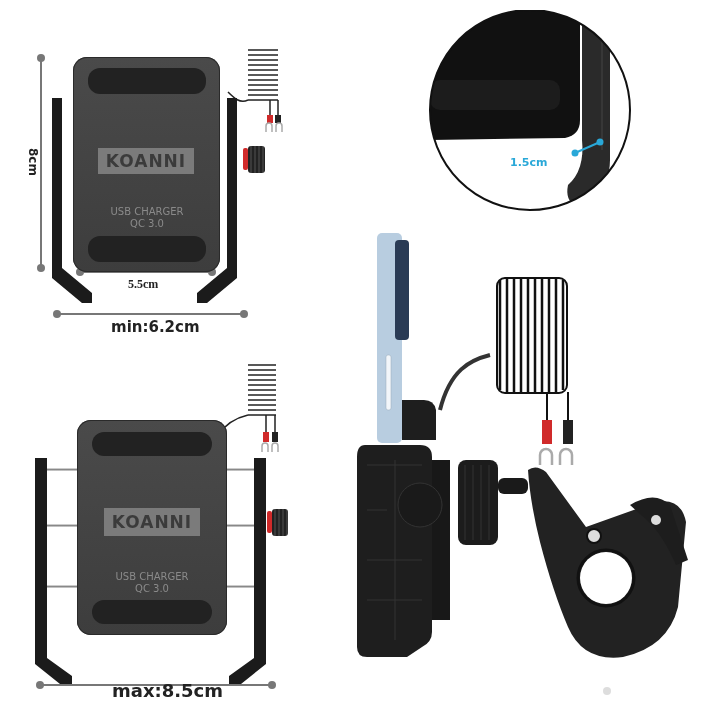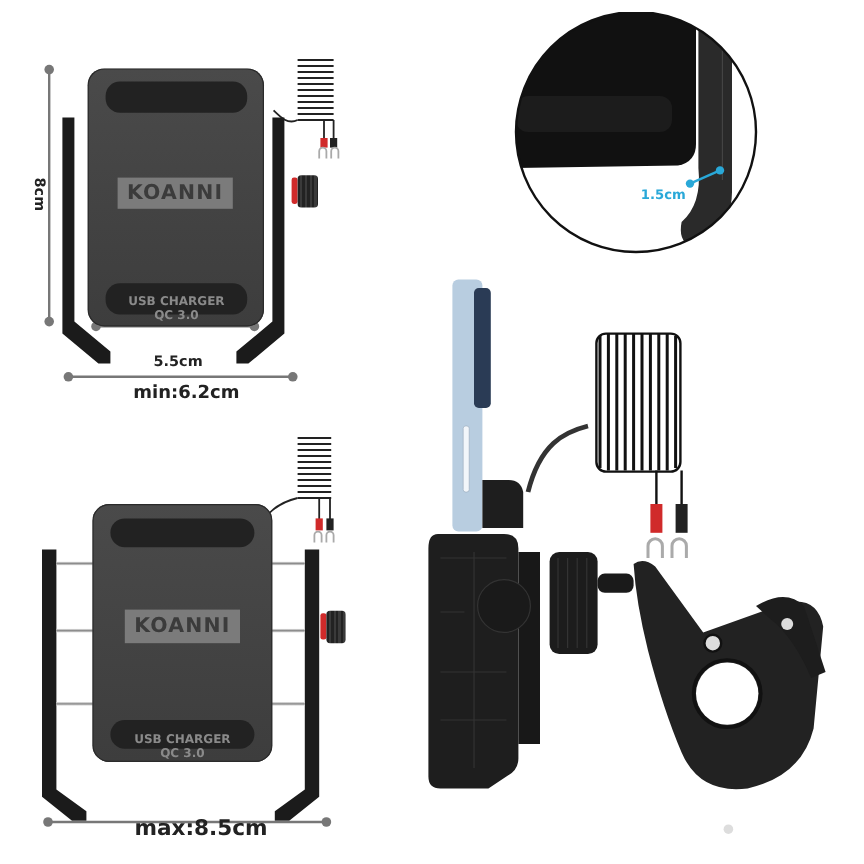--- a/index.html
+++ b/index.html
@@ -4,21 +4,21 @@
 <style>
   html, body { margin:0; padding:0; background:#ffffff; }
   body { width:720px; height:720px; position:relative; overflow:hidden; font-family:"DejaVu Sans", sans-serif; }
   .abs { position:absolute; }
   .dim-label { position:absolute; font-weight:bold; color:#222; font-size:12px; font-family:"DejaVu Sans", sans-serif; }
   .dim-label.blue { color:#29a8d8; font-size:11px; }
   .panel { position:absolute; }
   .holder-body { position:absolute; background:linear-gradient(180deg,#4a4a4a,#3d3d3d); border-radius:14px; box-shadow: inset 0 0 0 1px #2a2a2a; }
   .pad { position:absolute; background:#222; border-radius:12px; }
   .logo-box { position:absolute; background:#7b7b7b; border-radius:0; color:#3b3b3b; font-weight:bold; text-align:center; letter-spacing:1px; font-family:"DejaVu Sans", sans-serif; }
-  .usb-text { position:absolute; color:#8a8a8a; font-weight:bold; text-align:center; font-size:10px; line-height:12px; font-family:"DejaVu Sans", sans-serif;margin-top:40px; }
+  .usb-text { position:absolute; color:#8a8a8a; font-weight:normal; text-align:center; font-size:10px; line-height:12px; font-family:"DejaVu Sans", sans-serif; }
   .rod { position:absolute; background:linear-gradient(180deg,#eee,#888,#ddd); height:3px; }
   .knob { position:absolute; background:repeating-linear-gradient(90deg,#222 0 2px,#3a3a3a 2px 4px); border-radius:3px; }
   .knob-ring { position:absolute; background:#d02a2a; border-radius:2px; }
 </style>
 </head>
 <body>
 
 <div class="panel" style="left:0;top:0;width:300px;height:340px;">
   <svg class="abs" style="left:0;top:0" width="300" height="340">
     <line x1="41" y1="58" x2="41" y2="268" stroke="#777" stroke-width="2"></line>
@@ -47,21 +47,21 @@
   <div class="pad" style="left:88px;top:68px;width:118px;height:26px;"></div>
   <div class="pad" style="left:88px;top:236px;width:118px;height:26px;"></div>
   <div class="logo-box" style="left:98px;top:148px;width:96px;height:26px;line-height:26px;font-size:17px;">KOANNI</div>
   <div class="usb-text" style="left:88px;top:206px;width:118px;">
     <div>USB CHARGER</div>
     <div>QC 3.0</div>
   </div>
   <div class="knob-ring" style="left:243px;top:148px;width:5px;height:22px;"></div>
   <div class="knob" style="left:248px;top:146px;width:17px;height:27px;"></div>
   <div class="dim-label" style="left:18px;top:148px;transform:rotate(90deg);transform-origin:left top;left:40px;">8cm</div>
-  <div class="dim-label" style="left:128px;top:294px;">5.5cm</div>
+  <div class="dim-label" style="left:128px;top:277px;font-family:Liberation Serif, serif;">5.5cm</div>
   <div class="dim-label" style="left:111px;top:318px;font-size:15px;">min:6.2cm</div>
 </div>
 
 <div class="panel" style="left:410px;top:10px;width:240px;height:210px;">
   <svg class="abs" style="left:0;top:0" width="240" height="210">
     <defs>
       <clipPath id="circ">
           <circle cx="120" cy="100" r="100"></circle>
         </clipPath>
     </defs>
@@ -70,21 +70,21 @@
       <path d="M0 0 H170 V110 Q170 125 155 128 L20 130 L0 130 Z" fill="#111"></path>
       <rect x="20" y="70" width="130" height="30" rx="10" fill="#1c1c1c"></rect>
       <path d="M170 0 H200 V150 Q200 175 180 190 L165 195 Q155 190 158 175 Q175 160 172 130 V0 Z" fill="#2a2a2a"></path>
       <path d="M172 0 H192 V140" stroke="#444" stroke-width="1" fill="none"></path>
     </g>
     <circle cx="120" cy="100" r="100" fill="none" stroke="#111" stroke-width="2"></circle>
     <line x1="165" y1="143" x2="190" y2="132" stroke="#29a8d8" stroke-width="2"></line>
     <circle cx="165" cy="143" r="3.5" fill="#29a8d8"></circle>
     <circle cx="190" cy="132" r="3.5" fill="#29a8d8"></circle>
   </svg>
-  <div class="dim-label blue" style="left:124px;top:146px;">1.5cm</div>
+  <div class="dim-label blue" style="left:100px;top:146px;">1.5cm</div>
 </div>
 
 <div class="panel" style="left:20px;top:360px;width:300px;height:340px;">
   <svg class="abs" style="left:0;top:0" width="300" height="340">
     <g stroke="#222" stroke-width="1.5" fill="none">
       <path d="M228 5 h28 M228 10 h28 M228 15 h28 M228 20 h28 M228 25 h28 M228 30 h28 M228 35 h28 M228 40 h28 M228 45 h28 M228 50 h28 M228 55 h28"></path>
       <path d="M228 55 C215 58 205 65 198 75"></path>
       <path d="M246 55 v20 M255 55 v20"></path>
     </g>
     <rect x="243" y="72" width="6" height="10" fill="#d02a2a"></rect>

